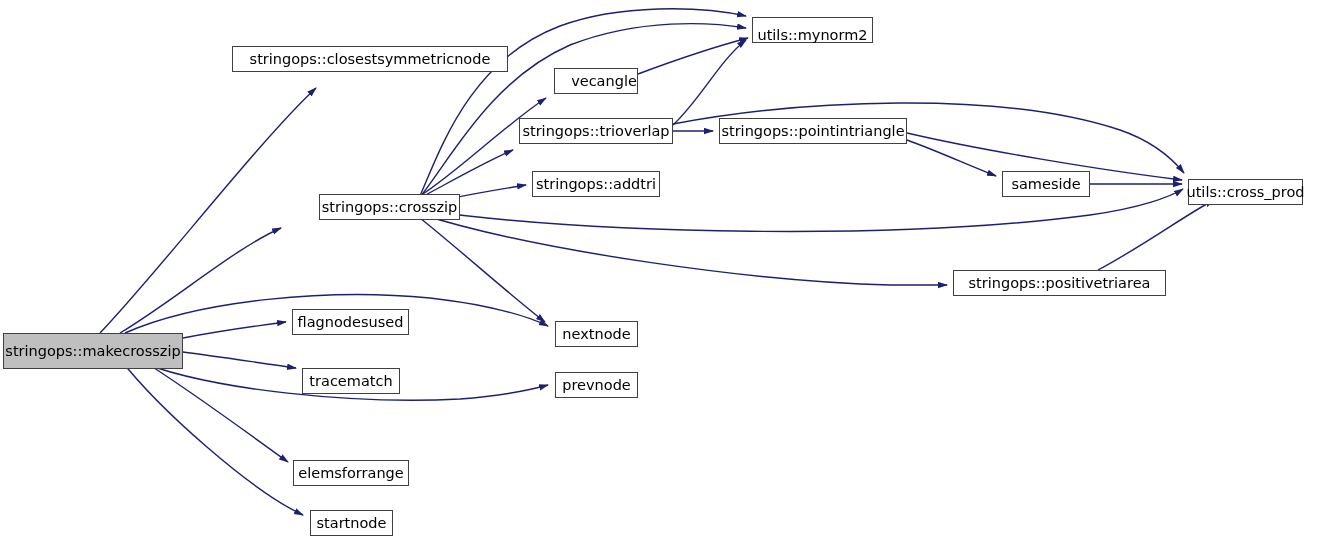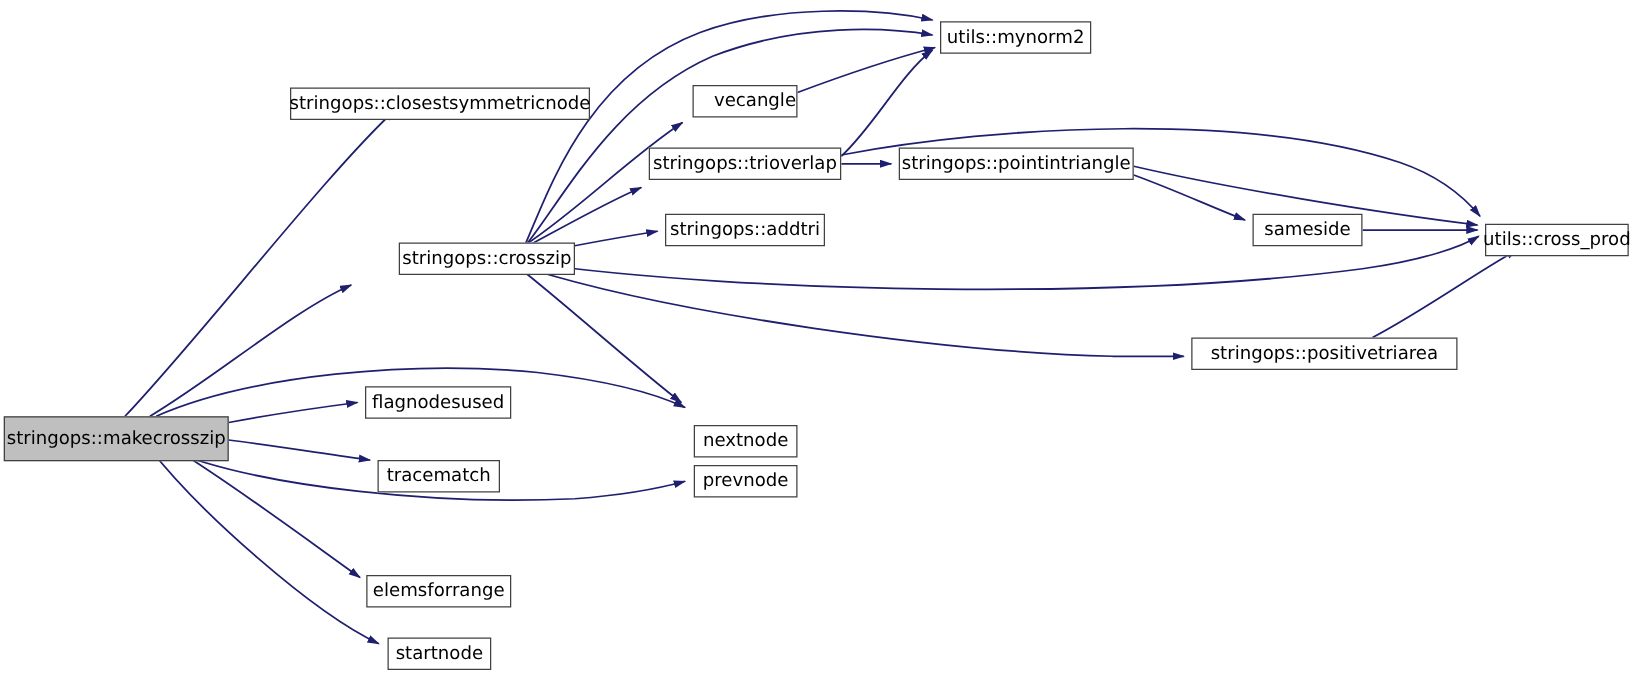--- a/index.html
+++ b/index.html
@@ -66,57 +66,57 @@
         <path d="M 907,133 C 980,150 1100,170 1182,180" marker-end="url(#arrow)" stroke="#1f1f70"></path>
         <path d="M 907,140 C 940,152 970,166 996,176" marker-end="url(#arrow)" stroke="#1f1f70"></path>
         <path d="M 1090,184 C 1120,184 1155,184 1182,184" marker-end="url(#arrow)" stroke="#1f1f70"></path>
         <path d="M 1098,270 C 1140,248 1190,212 1214,200" marker-end="url(#arrow)" stroke="#1f1f70"></path>
       </g>
   </svg>
   <div id="node-layer">
       <div class="node current" style="left: 3px; top: 333px; width: 180px; height: 36px;">
         <span class="node-label">stringops::makecrosszip</span>
       </div>
-      <div class="node" style="left: 232px; top: 70px; width: 240px; height: 26px;">
+      <div class="node" style="left: 232px; top: 46px; width: 276px; height: 26px;">
         <span class="node-label">stringops::closestsymmetricnode</span>
       </div>
       <div class="node" style="left: 279px; top: 194px; width: 141px; height: 26px; margin-left: 40px;">
         <span class="node-label">stringops::crosszip</span>
       </div>
       <div class="node" style="left: 554px; top: 68px; width: 84px; height: 26px; padding-left: 16px;">
         <span class="node-label">vecangle</span>
       </div>
       <div class="node" style="left: 519px; top: 118px; width: 154px; height: 26px;">
         <span class="node-label">stringops::trioverlap</span>
       </div>
       <div class="node" style="left: 532px; top: 171px; width: 128px; height: 26px;">
         <span class="node-label">stringops::addtri</span>
       </div>
-      <div class="node" style="left: 752px; top: 17px; width: 121px; height: 26px;">
+      <div class="node" style="left: 752px; top: 17px; width: 121px; height: 26px; align-items: flex-end;">
         <span class="node-label">utils::mynorm2</span>
       </div>
       <div class="node" style="left: 719px; top: 118px; width: 188px; height: 26px;">
         <span class="node-label">stringops::pointintriangle</span>
       </div>
       <div class="node" style="left: 1002px; top: 171px; width: 88px; height: 26px;">
         <span class="node-label">sameside</span>
       </div>
       <div class="node" style="left: 1188px; top: 179px; width: 115px; height: 26px;">
         <span class="node-label">utils::cross_prod</span>
       </div>
       <div class="node" style="left: 953px; top: 270px; width: 213px; height: 26px;">
         <span class="node-label">stringops::positivetriarea</span>
       </div>
       <div class="node" style="left: 292px; top: 309px; width: 117px; height: 26px;">
         <span class="node-label">flagnodesused</span>
       </div>
       <div class="node" style="left: 302px; top: 368px; width: 98px; height: 26px;">
         <span class="node-label">tracematch</span>
       </div>
-      <div class="node" style="left: 555px; top: 340px; width: 83px; height: 26px;">
+      <div class="node" style="left: 555px; top: 321px; width: 83px; height: 26px;">
         <span class="node-label">nextnode</span>
       </div>
       <div class="node" style="left: 555px; top: 372px; width: 83px; height: 26px;">
         <span class="node-label">prevnode</span>
       </div>
       <div class="node" style="left: 293px; top: 460px; width: 116px; height: 26px;">
         <span class="node-label">elemsforrange</span>
       </div>
       <div class="node" style="left: 310px; top: 510px; width: 83px; height: 26px;">
         <span class="node-label">startnode</span>

